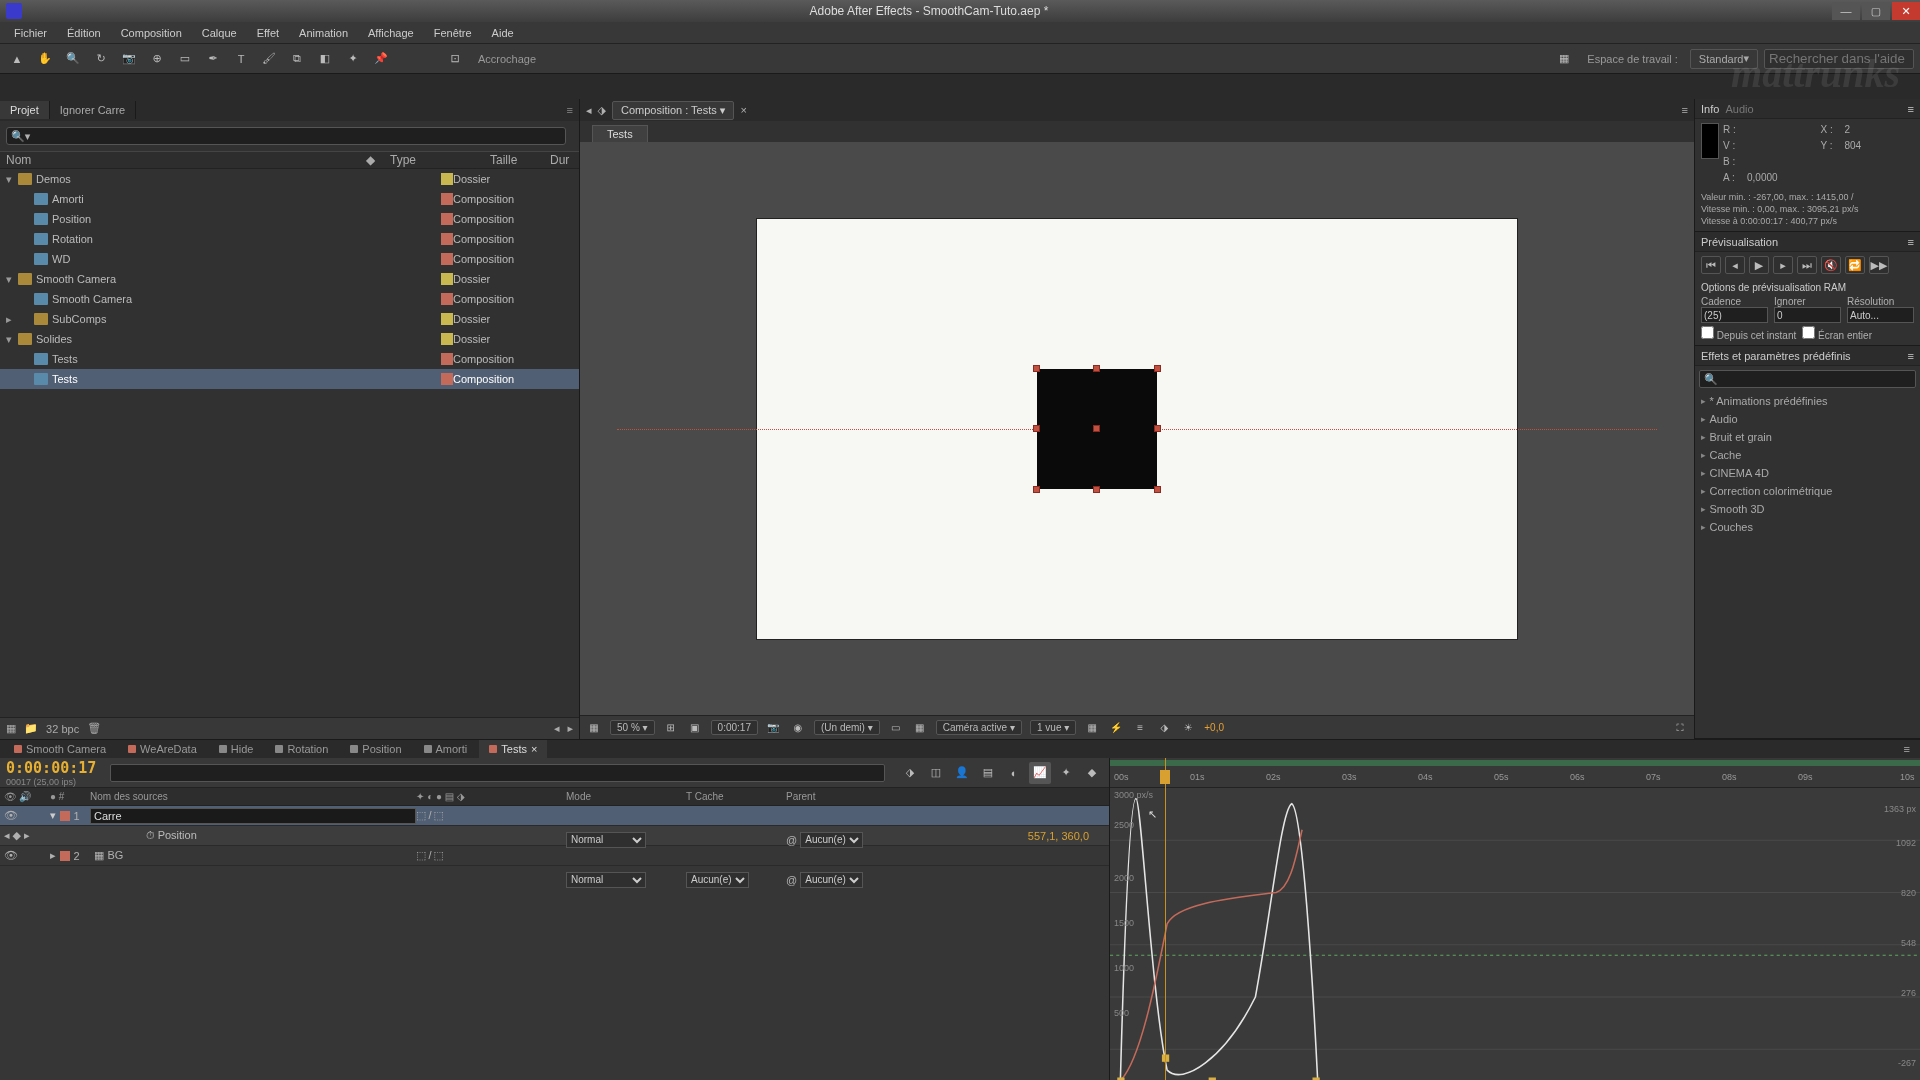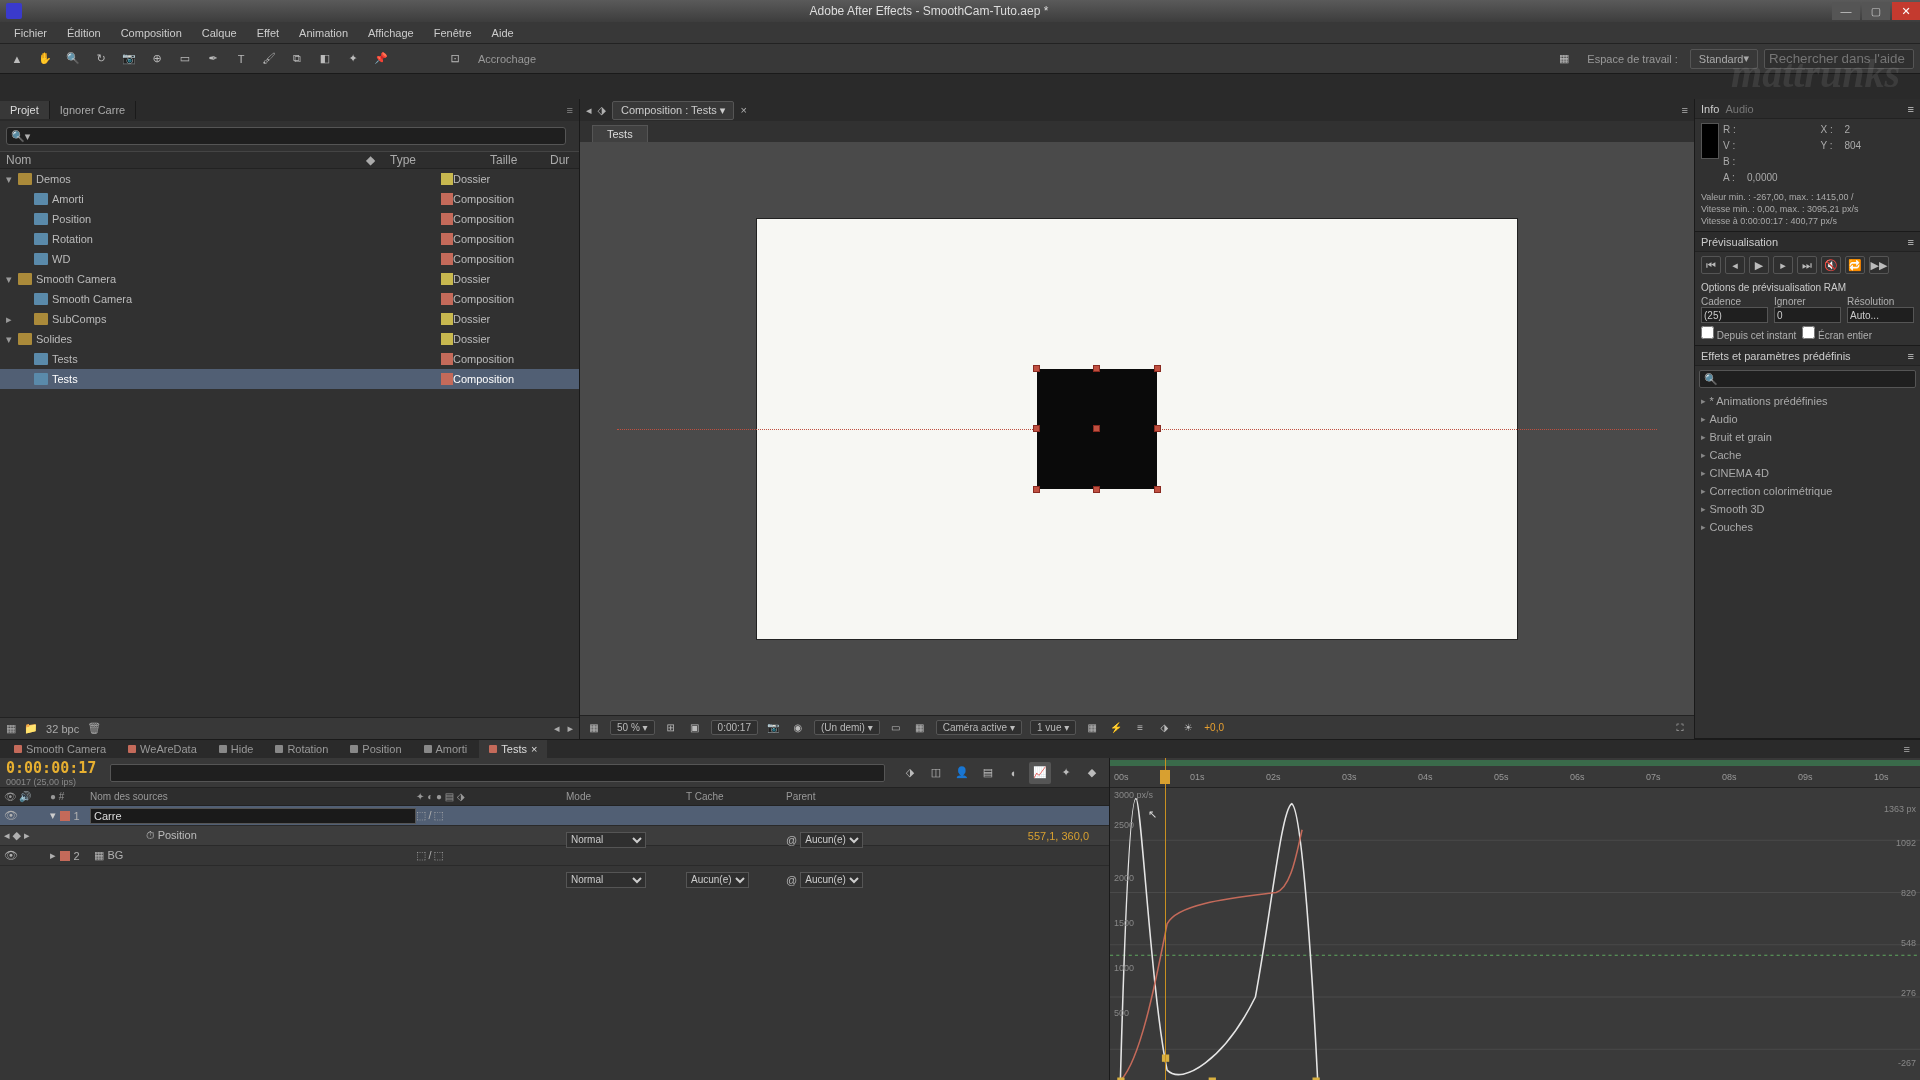--- a/index.html
+++ b/index.html
@@ -534,21 +534,21 @@
       <div class="tl-tick" style="left: 4px;">00s</div>
           <div class="tl-tick" style="left: 80px;">01s</div>
           <div class="tl-tick" style="left: 156px;">02s</div>
           <div class="tl-tick" style="left: 232px;">03s</div>
           <div class="tl-tick" style="left: 308px;">04s</div>
           <div class="tl-tick" style="left: 384px;">05s</div>
           <div class="tl-tick" style="left: 460px;">06s</div>
           <div class="tl-tick" style="left: 536px;">07s</div>
           <div class="tl-tick" style="left: 612px;">08s</div>
           <div class="tl-tick" style="left: 688px;">09s</div>
-          <div class="tl-tick" style="left: 764px;">10s</div>
+          <div class="tl-tick" style="left: 790px;">10s</div>
         </div>
       <div class="tl-cti" style="left:55px">
           <div class="tl-cti-head"></div>
         </div>
       <div class="graph-area">
         <div class="graph-vlabel-left" style="top:2px">3000 px/s</div>
         <svg class="graph-svg" viewBox="0 0 780 300" preserveAspectRatio="none">
           <line x1="0" y1="50" x2="780" y2="50" stroke="#4a4a4a"></line>
           <line x1="0" y1="100" x2="780" y2="100" stroke="#4a4a4a"></line>
           <line x1="0" y1="150" x2="780" y2="150" stroke="#4a4a4a"></line>

